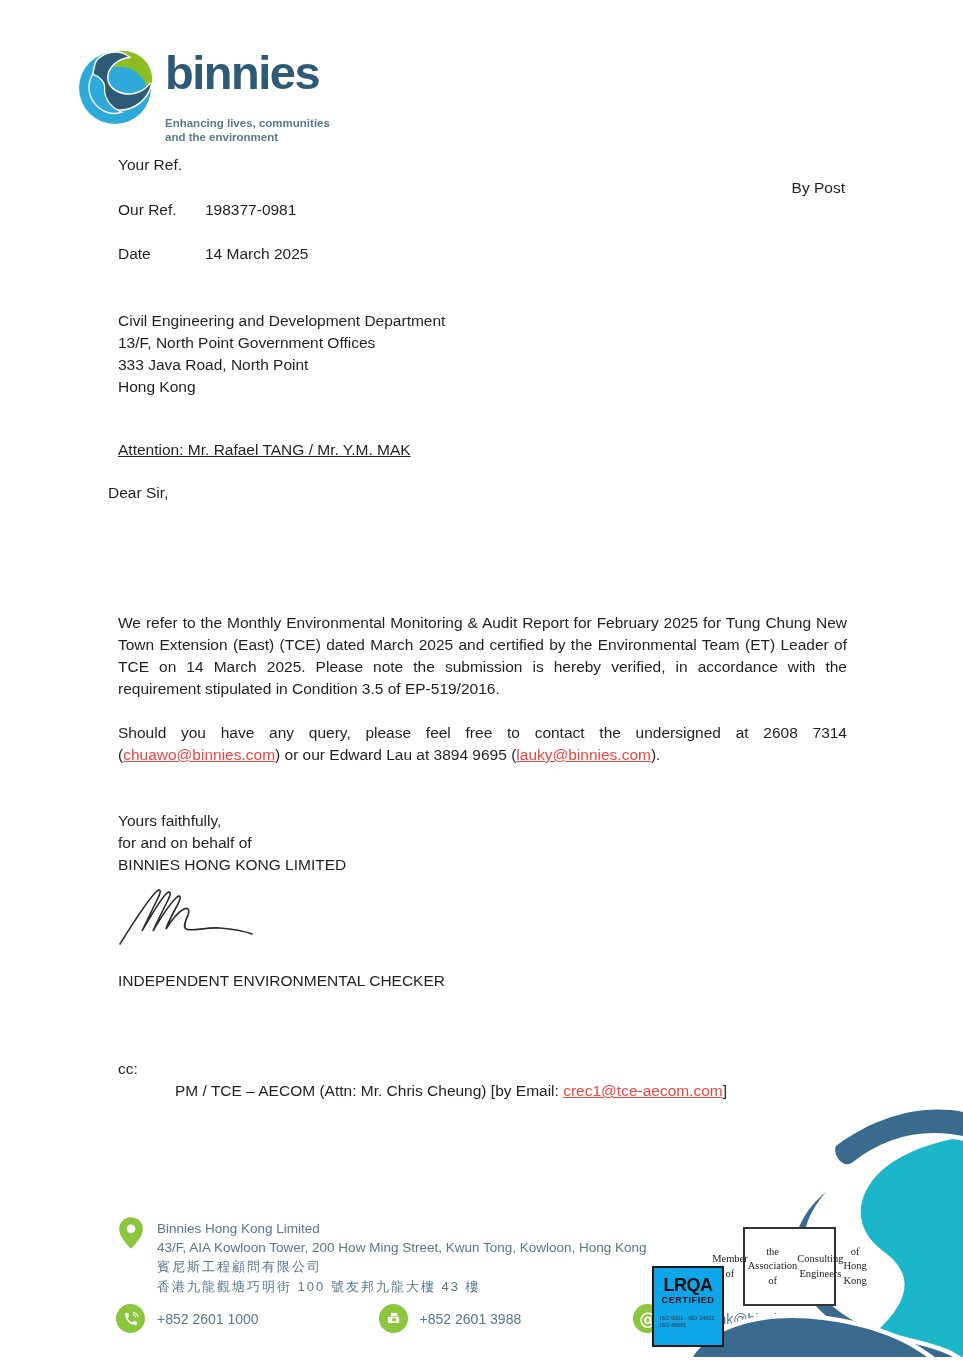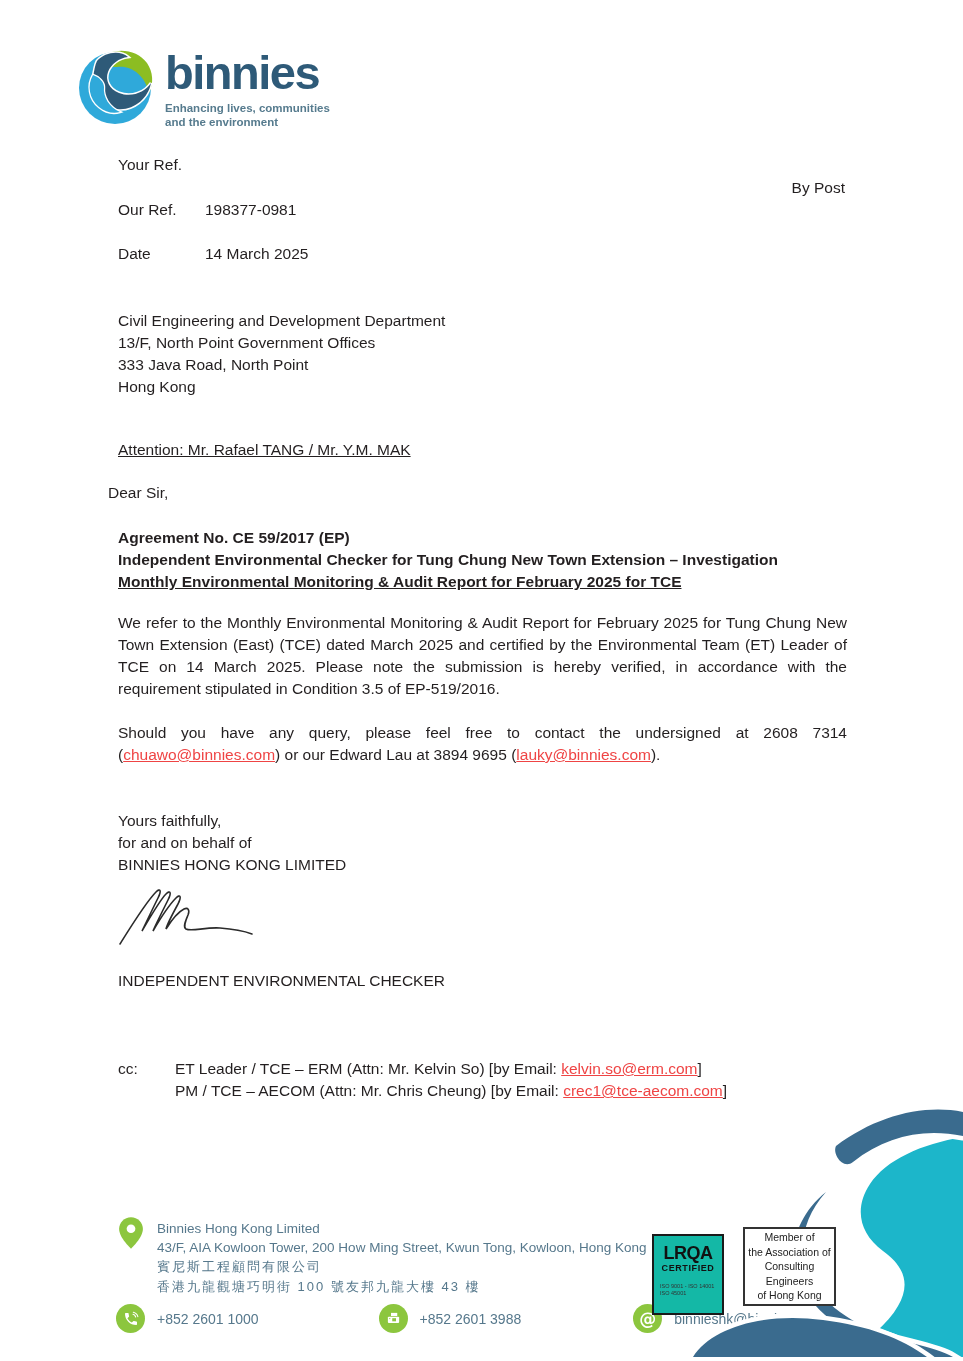--- a/index.html
+++ b/index.html
@@ -16,21 +16,21 @@
   .abs { position: absolute; }
 
   
   .logo-wrap { left:75px; top:45px; display:flex; align-items:flex-start; }
   .logo-text-col { margin-left:8px; }
   .brand-word {
     font-size:47px; font-weight:700; color:#2e5a78; letter-spacing:-1.5px;
     line-height:56px;
   }
   .tagline {
-    font-size:11.5px; font-weight:700; color:#567b8e; line-height:13.5px; margin-top:1px;
+    font-size:11.5px; font-weight:700; color:#567b8e; line-height:13.5px; margin-top:16px;
   }
 
   
   .ref-row { left:118px; width:727px; font-size:15.5px; }
   .ref-label { display:inline-block; width:87px; }
   .by-post { right:118px; font-size:15.5px; }
 
   
   .recipient { left:118px; top:310px; font-size:15.5px; line-height:22px; }
   .attention { left:118px; top:441px; font-size:15.5px; text-decoration:underline; }
@@ -64,33 +64,33 @@
   .contact-row { left:116px; top:1304px; display:flex; align-items:center; color:#56788c; font-size:14px; }
   .contact-icon {
     width:29px; height:29px; border-radius:50%; background:#8cc63e;
     display:flex; align-items:center; justify-content:center; flex:0 0 auto;
   }
   .contact-label { margin-left:12px; }
   .gap1 { width:120px; } .gap2 { width:112px; }
   .at-glyph { color:#fff; font-size:17px; font-weight:700; font-family:"DejaVu Sans", sans-serif; }
 
   .lrqa-box {
-    left:652px; top:1234px; width:72px; height:81px;
-    border:2.5px solid #1a1a1a; background:#14b8a6; z-index:3;
+    left:652px; top:1266px; width:72px; height:81px;
+    border:2.5px solid #1a1a1a; background:#0ea5e9; z-index:3;
     padding:8px 6px 12px 6px; text-align:center;
   }
   .lrqa-title { font-size:18px; font-weight:700; letter-spacing:-0.5px; color:#111; line-height:18px; }
   .lrqa-cert { font-size:9px; font-weight:700; letter-spacing:0.6px; color:#111; margin-top:1px; }
   .lrqa-iso { font-size:5.5px; color:#333; text-align:left; margin-top:10px; line-height:7px; }
 
   .member-box {
     left:743px; top:1227px; width:93px; height:79px;
     border:2px solid #333; background:#fff; z-index:3;
-    display:flex; flex-direction:column; align-items:center; justify-content:center;
-    font-size:10.5px; line-height:14.5px; color:#222; text-align:center;
+    display:flex; align-items:center; justify-content:center;
+    font-size:10.5px; line-height:14.5px; color:#222; text-align:center;font-family:Liberation Serif, serif;
   }
 
   .corner-swoosh { right:0; bottom:0; z-index:1; }
   .lrqa-box, .member-box { position:absolute; }
 </style>
 </head>
 <body>
 
 <div class="page">
 
@@ -125,25 +125,20 @@
 
   <div class="abs recipient">
     <div>Civil Engineering and Development Department</div>
     <div>13/F, North Point Government Offices</div>
     <div>333 Java Road, North Point</div>
     <div>Hong Kong</div>
   </div>
   <div class="abs attention">Attention: Mr. Rafael TANG / Mr. Y.M. MAK</div>
   <div class="abs salutation">Dear Sir,</div>
 
-  <div class="abs subject">
-    <div>Agreement No. CE 59/2017 (EP)</div>
-    <div>Independent Environmental Checker for Tung Chung New Town Extension – Investigation</div>
-    <div class="u">Monthly Environmental Monitoring &amp; Audit Report for February 2025 for TCE</div>
-  </div>
 
   <div class="abs para p1">We refer to the Monthly Environmental Monitoring &amp; Audit Report for February 2025 for Tung Chung New Town Extension (East) (TCE) dated March 2025 and certified by the Environmental Team (ET) Leader of TCE on 14 March 2025. Please note the submission is hereby verified, in accordance with the requirement stipulated in Condition 3.5 of EP-519/2016.</div>
   <div class="abs para p2">
     <span>Should you have any query, please feel free to contact the undersigned at 2608 7314 (</span><a class="green-link">chuawo@binnies.com</a><span>) or our Edward Lau at 3894 9695 (</span><a class="green-link">lauky@binnies.com</a><span>).</span>
   </div>
 
   <div class="abs closing">
     <div>Yours faithfully,</div>
     <div>for and on behalf of</div>
     <div>BINNIES HONG KONG LIMITED</div>
@@ -159,23 +154,20 @@
     </svg>
   </div>
 
   <div class="abs signatory">
     <div>INDEPENDENT ENVIRONMENTAL CHECKER</div>
   </div>
 
   <div class="abs cc-block">
     <div class="cc-row">
       <span class="cc-label">cc:</span>
-      <span>
-        <span>ET Leader / TCE – ERM (Attn: Mr. Kelvin So) [by Email: </span><a class="green-link">kelvin.so@erm.com</a><span>]</span>
-      </span>
     </div>
     <div class="cc-row">
       <span class="cc-label"></span>
       <span>
         <span>PM / TCE – AECOM (Attn: Mr. Chris Cheung) [by Email: </span><a class="green-link">crec1@tce-aecom.com</a><span>]</span>
       </span>
     </div>
   </div>
 
   <div class="abs corner-swoosh">

